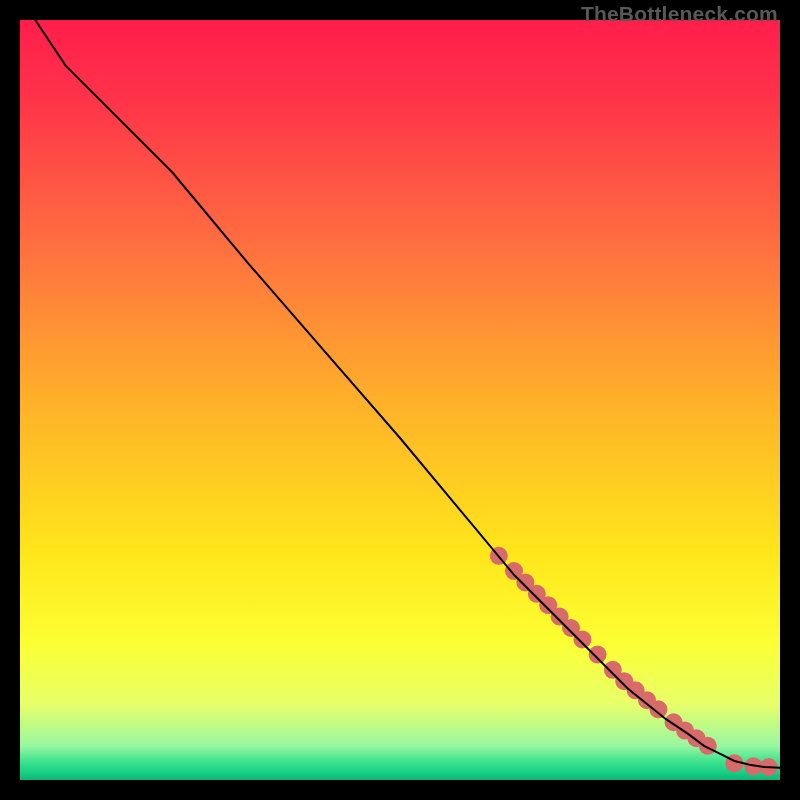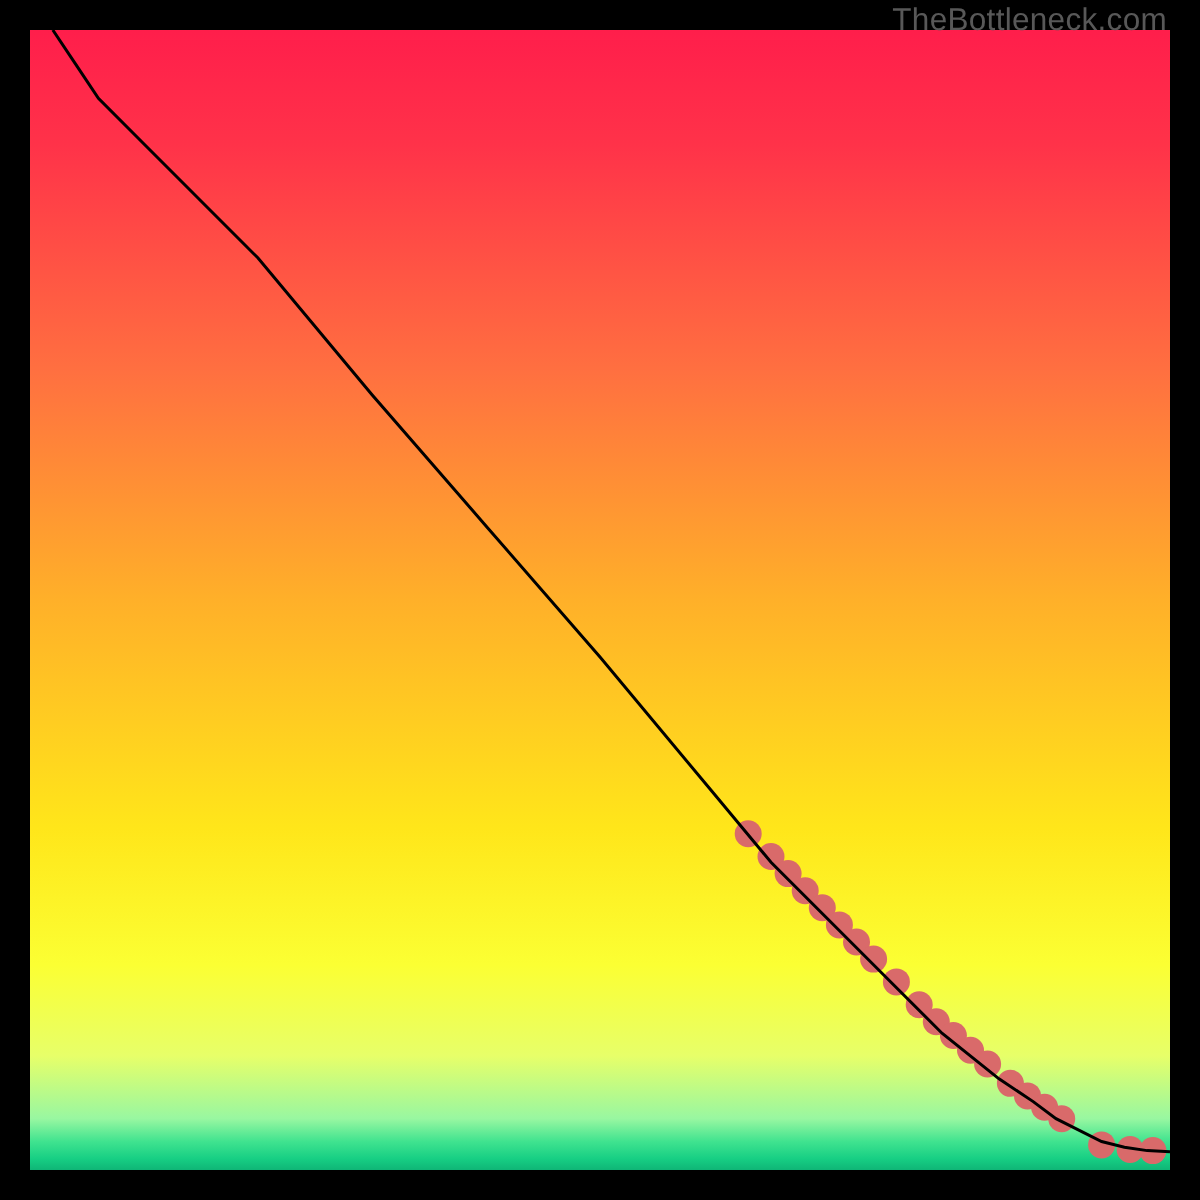--- a/index.html
+++ b/index.html
@@ -18,21 +18,21 @@
     width: 760px;
     height: 760px;
     background: #000;
   }
   .watermark {
     position: absolute;
     top: 2px;
     right: 22px;
     color: #585858;
     font-size: 21px;
-    font-weight: 400;
+    font-weight: 700;
     letter-spacing: 0.2px;
     user-select: none;
   }
   svg { display: block; }
 </style>
 </head>
 <body>
 
 <div class="frame">
   <svg class="plot-svg" width="760" height="760" viewBox="0 0 760 760">

